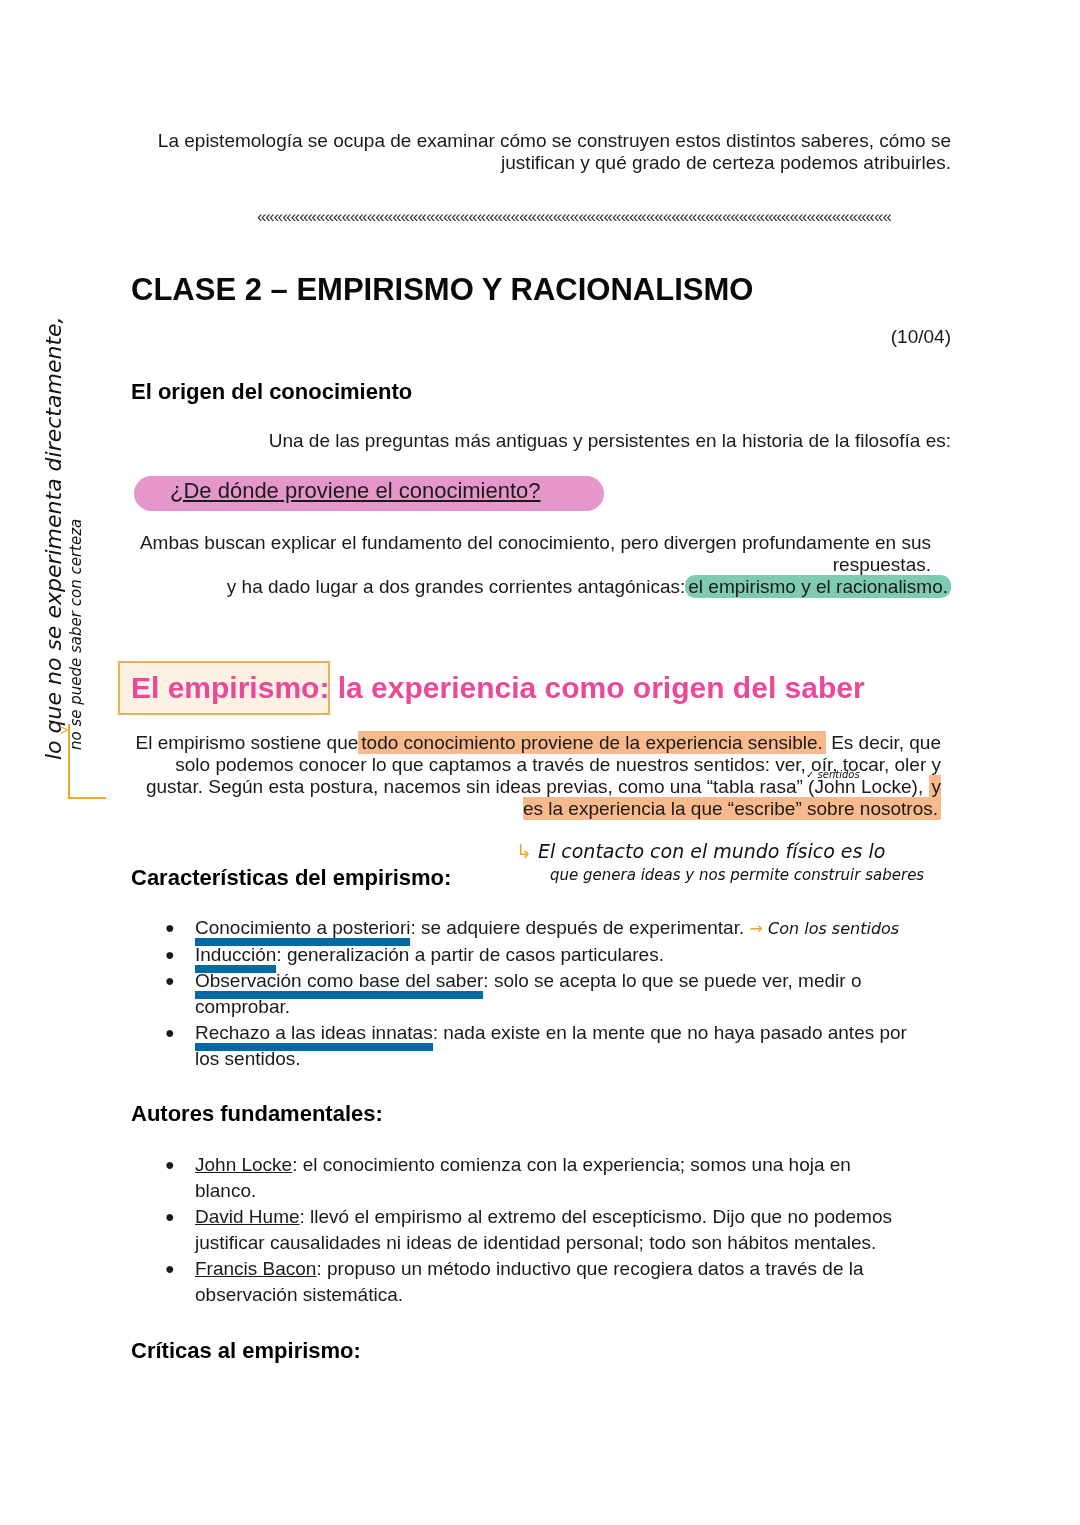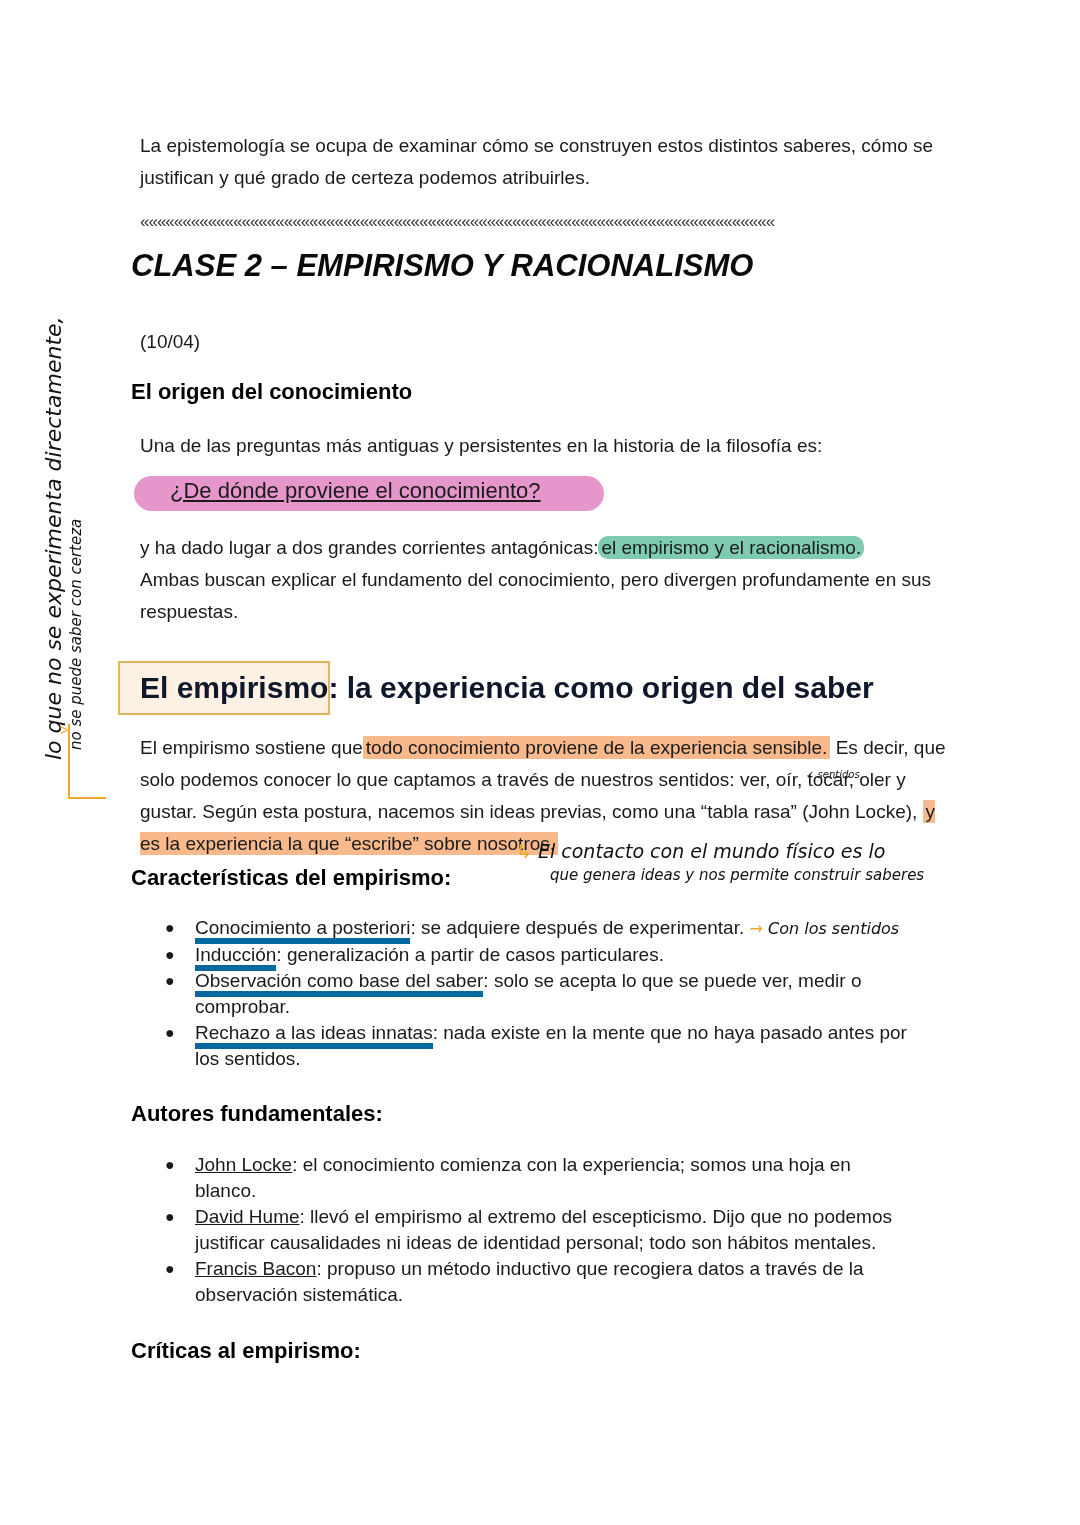--- a/index.html
+++ b/index.html
@@ -1,57 +1,57 @@
 <!DOCTYPE html>
 <html><head>
 <meta charset="utf-8">
 <style>
   html, body { margin: 0; padding: 0; background: #ffffff; }
   body { width: 1080px; height: 1525px; position: relative; overflow: hidden;
          font-family: "Liberation Sans", sans-serif; color: #111; }
-  .p { position: absolute; left: 140px; font-size: 19px; line-height: 32px; color: #1a1a1a; width: 820px; }
+  .p { position: absolute; left: 131px; font-size: 19px; line-height: 22px; color: #1a1a1a; width: 820px; text-align: right; }
   .hl-teal { background: #7fcab3; border-radius: 10px; padding: 1px 3px; }
   .hl-orange { background: #f8b98c; border-radius: 0; padding: 1px 3px; }
   .h1 { position: absolute; left: 131px; font-size: 31px; font-weight: bold; color: #0a0a0a; }
   .h2 { position: absolute; left: 131px; font-size: 22px; font-weight: bold; color: #000000; }
-  .h-big { position: absolute; left: 131px; font-size: 30px; font-weight: bold; color: #0f172a; margin-left: 9px; }
+  .h-big { position: absolute; left: 131px; font-size: 30px; font-weight: bold; color: #ec4899; }
   .hbox { position: absolute; left: 118px; top: 661px; width: 212px; height: 54px;
           background: #fdf1e3; border: 2px solid #e7b25c; box-sizing: border-box; }
   .pill { position: absolute; left: 134px; top: 476px; width: 470px; height: 35px;
           background: #e597cc; border-radius: 18px; }
   .pill-text { position: absolute; left: 170px; top: 478px; font-size: 22px; text-decoration: underline; color: #1a1a1a; }
   ul.list { position: absolute; left: 131px; margin: 0; padding: 0; list-style: none; width: 820px; }
   ul.list li { position: relative; padding-left: 64px; font-size: 19px; line-height: 26px; color: #1a1a1a; }
   ul.list li .bullet { position: absolute; left: 34px; top: 0; font-size: 16px; }
-  .uline-o { border-bottom: 6px solid #0369a1; }
+  .uline-o { border-bottom: 8px solid #0369a1; }
   .uline-k { text-decoration: underline; margin-top: 35px; }
   .hand { position: absolute; font-family: "DejaVu Sans", sans-serif; font-style: italic; color: #111; }
   .side-note { position: absolute; left: 42px; top: 760px; transform-origin: left top; transform: rotate(-90deg);
                font-family: "DejaVu Sans", sans-serif; font-style: italic; color: #111; white-space: nowrap; }
   .bracket-v { position: absolute; left: 68px; top: 724px; width: 2px; height: 74px; background: #f0a52b; }
   .bracket-h { position: absolute; left: 68px; top: 797px; width: 38px; height: 2px; background: #f0a52b; }
   .arrow-o { color: #f0a52b; }
 </style>
 </head>
 <body>
 
 <div class="p" style="top:130px;">La epistemología se ocupa de examinar cómo se construyen estos distintos saberes, cómo se justifican y qué grado de certeza podemos atribuirles.</div>
 <div class="p" style="top:206px; font-size:17px; letter-spacing:-1px; color:#333; overflow:hidden; white-space:nowrap; width:760px;">«««««««««««««««««««««««««««««««««««««««««««««««««««««««««««««««««««««««««««</div>
 
-<div class="h1" style="top:248px;font-style:italic;">CLASE 2 – EMPIRISMO Y RACIONALISMO</div>
+<div class="h1" style="top:272px;">CLASE 2 – EMPIRISMO Y RACIONALISMO</div>
 <div class="p" style="top:326px;">(10/04)</div>
 
 <div class="h2" style="top:379px;">El origen del conocimiento</div>
 <div class="p" style="top:430px;">Una de las preguntas más antiguas y persistentes en la historia de la filosofía es:</div>
 <div class="pill"></div>
 <div class="pill-text">¿De dónde proviene el conocimiento?</div>
 
 <div class="p" style="top:532px;">
+  <div style="width:800px;">Ambas buscan explicar el fundamento del conocimiento, pero divergen profundamente en sus respuestas.</div>
   <div><span>y ha dado lugar a dos grandes corrientes antagónicas:</span><span class="hl-teal">el empirismo y el racionalismo.</span></div>
-  <div style="width:800px;">Ambas buscan explicar el fundamento del conocimiento, pero divergen profundamente en sus respuestas.</div>
 </div>
 
 <div class="hbox"></div>
 <div class="h-big" style="top:671px;"><span>El empirismo:</span><span> la experiencia como origen del saber</span></div>
 
 <div class="hand" style="left:806px; top:725px; font-size:10px;margin-top:44px;">✓ <span>sentidos</span></div>
 
 <div class="p" style="top:732px; width:810px;"><span>El empirismo sostiene que</span><span class="hl-orange">todo conocimiento proviene de la experiencia sensible.</span><span> Es decir, que solo podemos conocer lo que captamos a través de nuestros sentidos: ver, oír, tocar, oler y gustar. Según esta postura, nacemos sin ideas previas, como una “tabla rasa” (John Locke),</span> <span class="hl-orange">y es la experiencia la que “escribe” sobre nosotros.</span></div>
 
 <div class="hand" style="left:516px; top:840px; font-size:19px;"><span class="arrow-o">↳</span> <span>El contacto con el mundo físico es lo</span></div>

